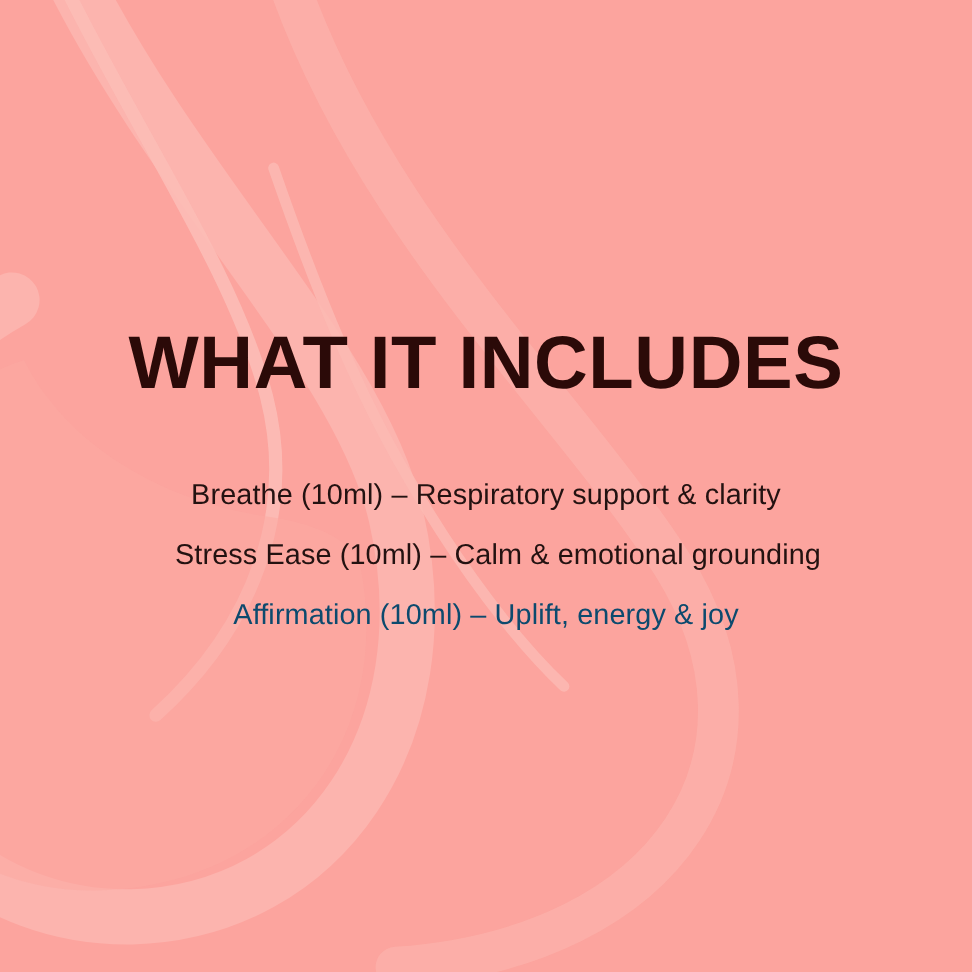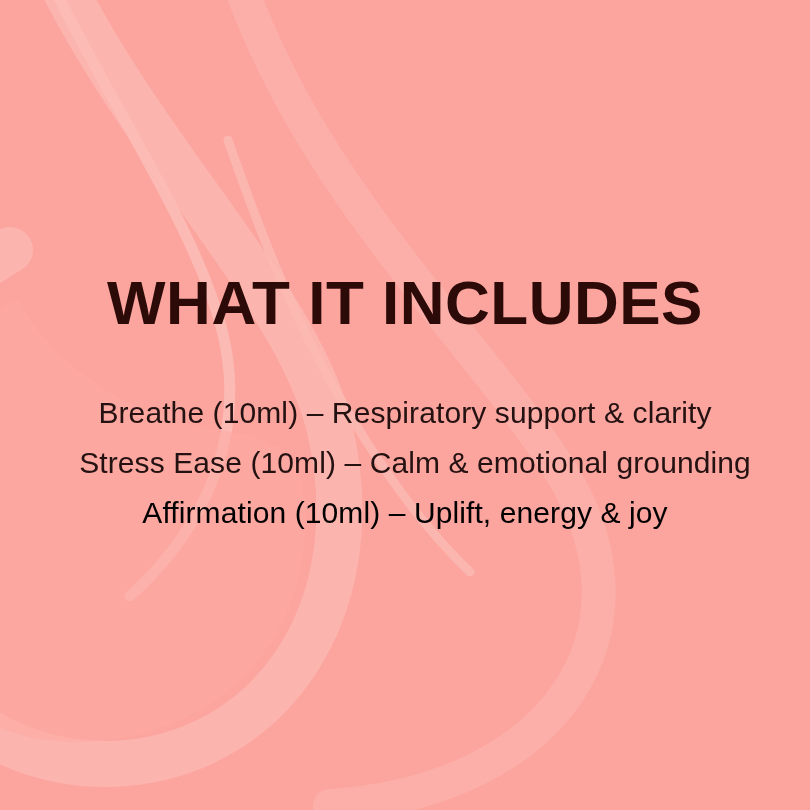--- a/index.html
+++ b/index.html
@@ -59,21 +59,21 @@
     top: 388px;
     left: 0;
     right: 0;
     list-style: none;
     margin: 0;
     padding: 0;
     text-align: center;
   }
 
   #includes-list .include-line {
-    font-size: 30px;
+    font-size: 24px;
     line-height: 50px;
     font-weight: 400;
     color: #231211;
     letter-spacing: 0.1px;
     white-space: nowrap;
     font-family: "Liberation Sans", sans-serif;
   }
 </style>
 </head>
 <body>
@@ -116,17 +116,17 @@
     </g>
   </svg>
 
   <div id="content">
 
     <h1 id="poster-title" style="color: rgb(43, 10, 8);">WHAT IT INCLUDES</h1>
 
     <ul id="includes-list">
       <li class="include-line" style="color: rgb(35, 18, 17);">Breathe (10ml) – Respiratory support &amp; clarity</li>
       <li class="include-line" style="color: rgb(35, 18, 17); padding-left: 20px;">Stress Ease (10ml) – Calm &amp; emotional grounding</li>
-      <li class="include-line" style="color: #000000;">Affirmation (10ml) – Uplift, energy &amp; joy</li>
+      <li class="include-line" style="color: #0c4a6e;">Affirmation (10ml) – Uplift, energy &amp; joy</li>
     </ul>
 
   </div>
 </div>
 
 </body></html>

